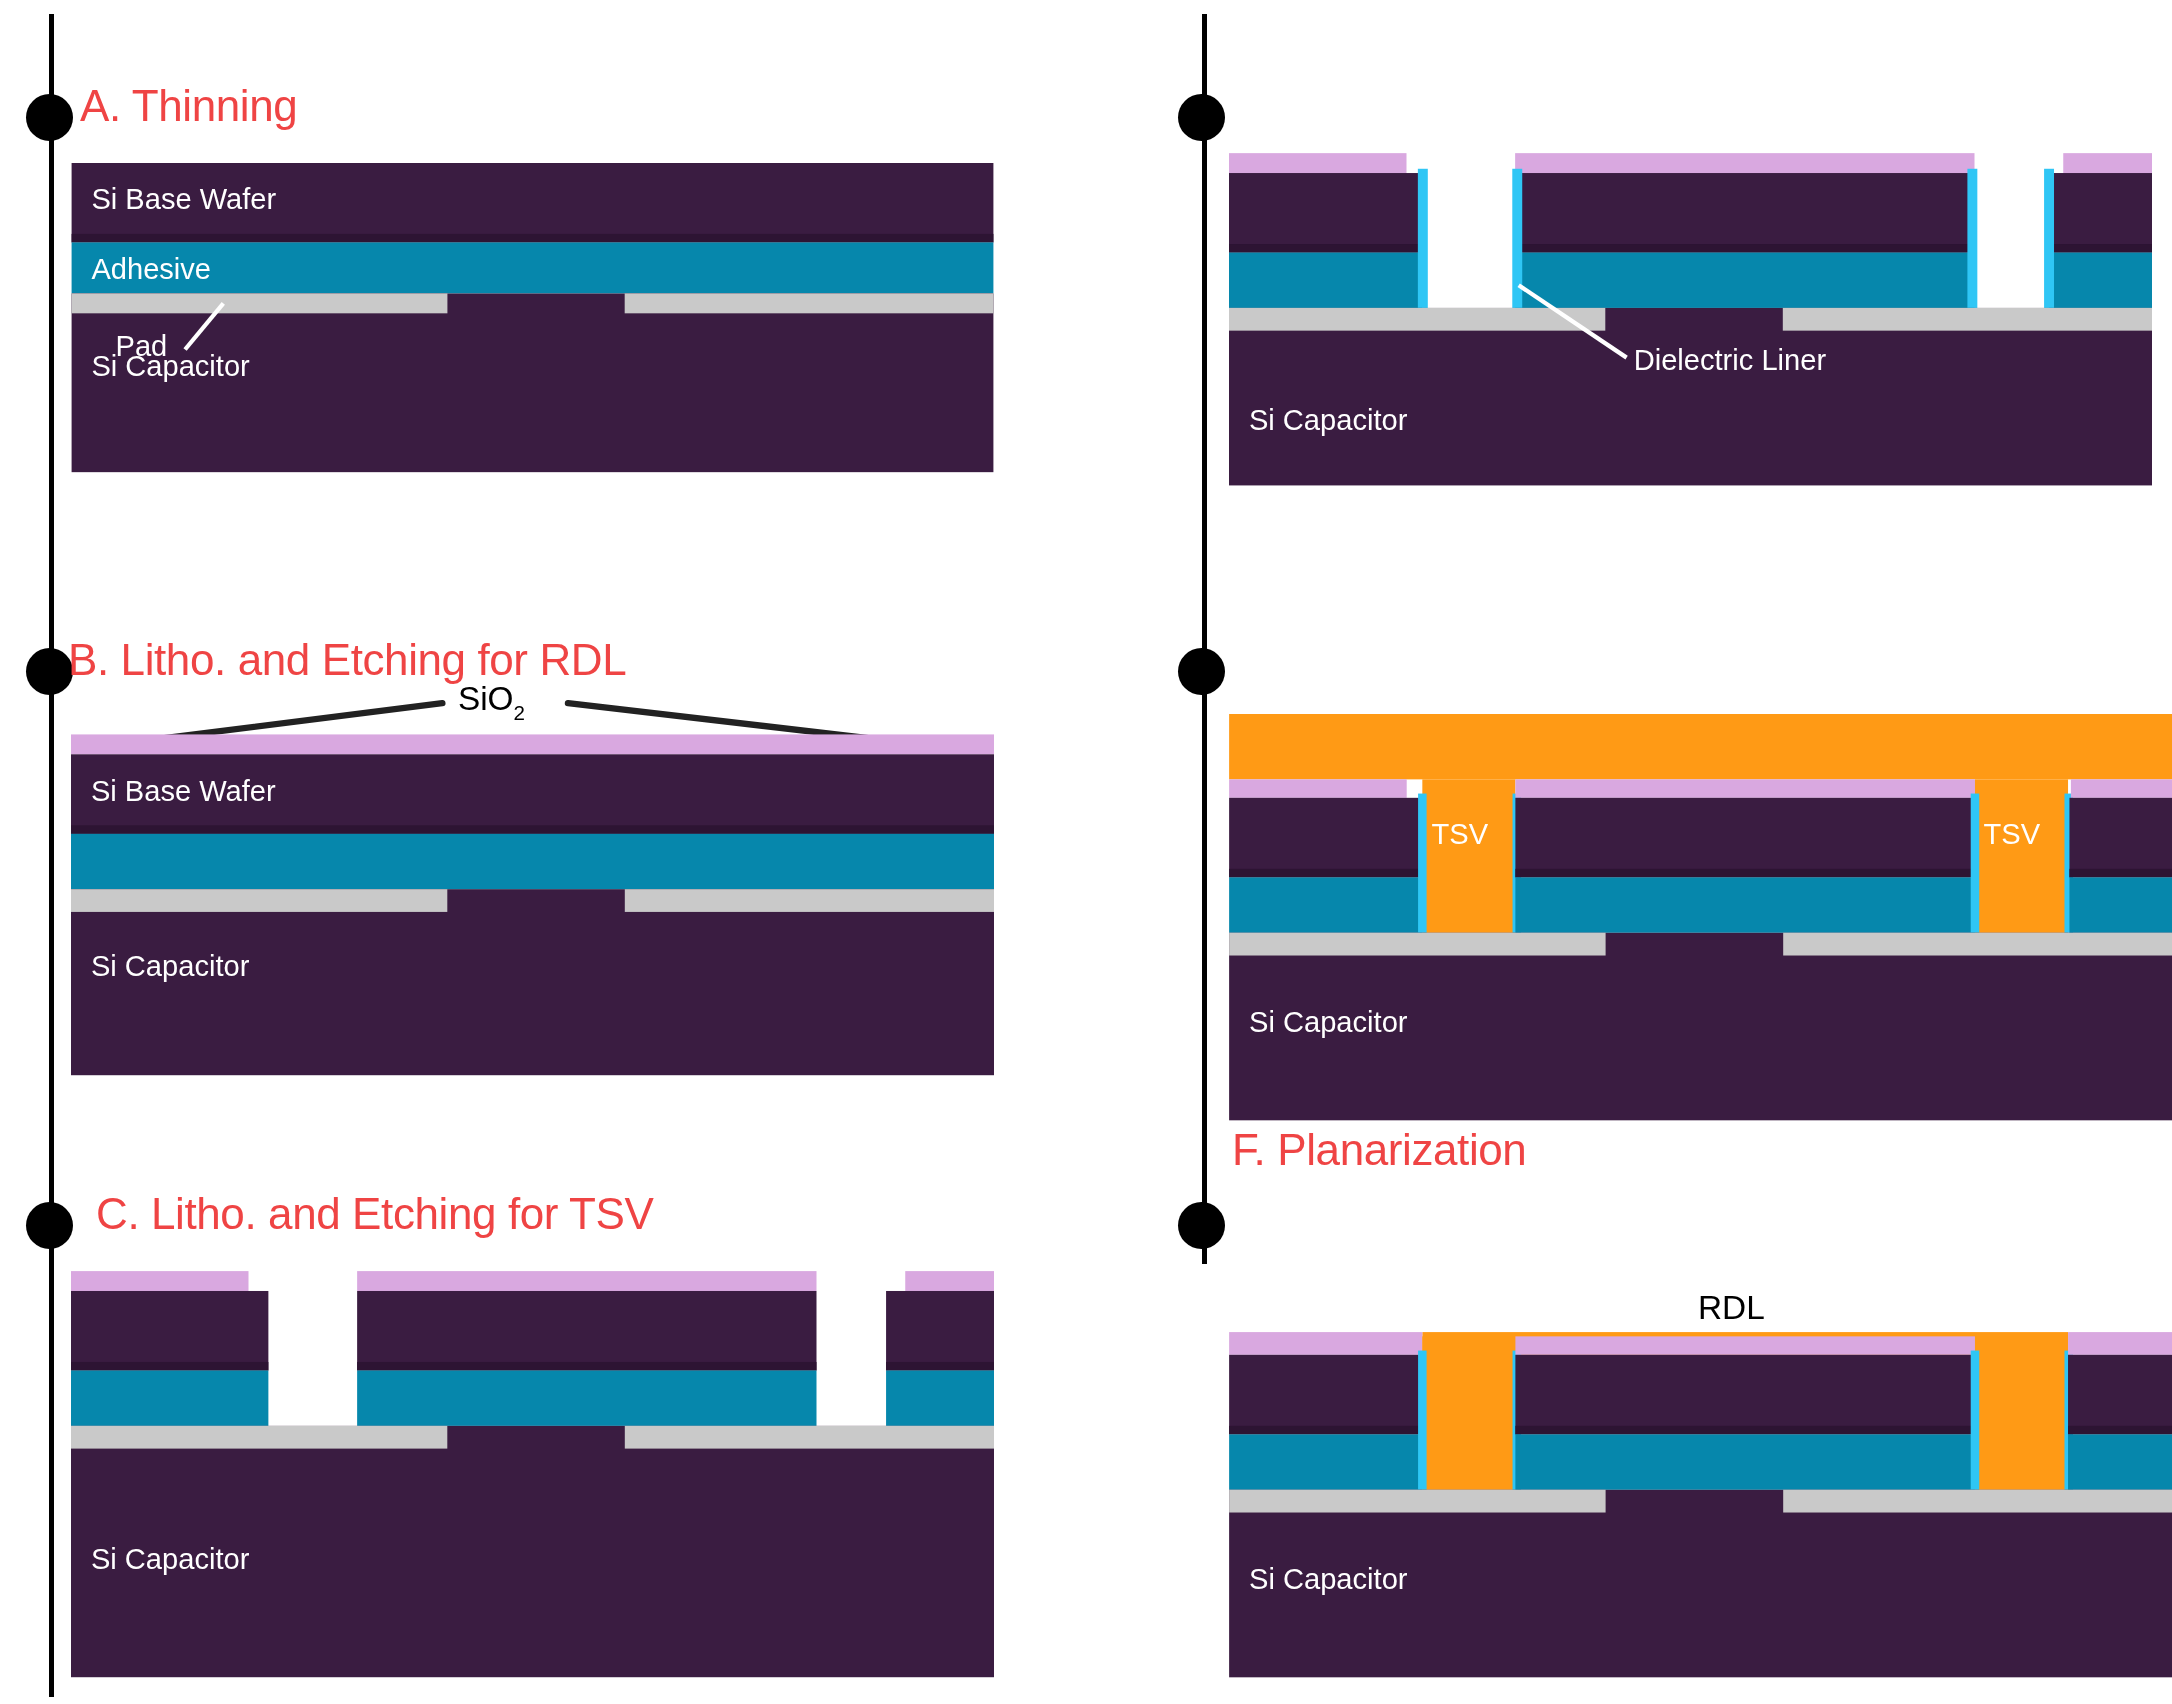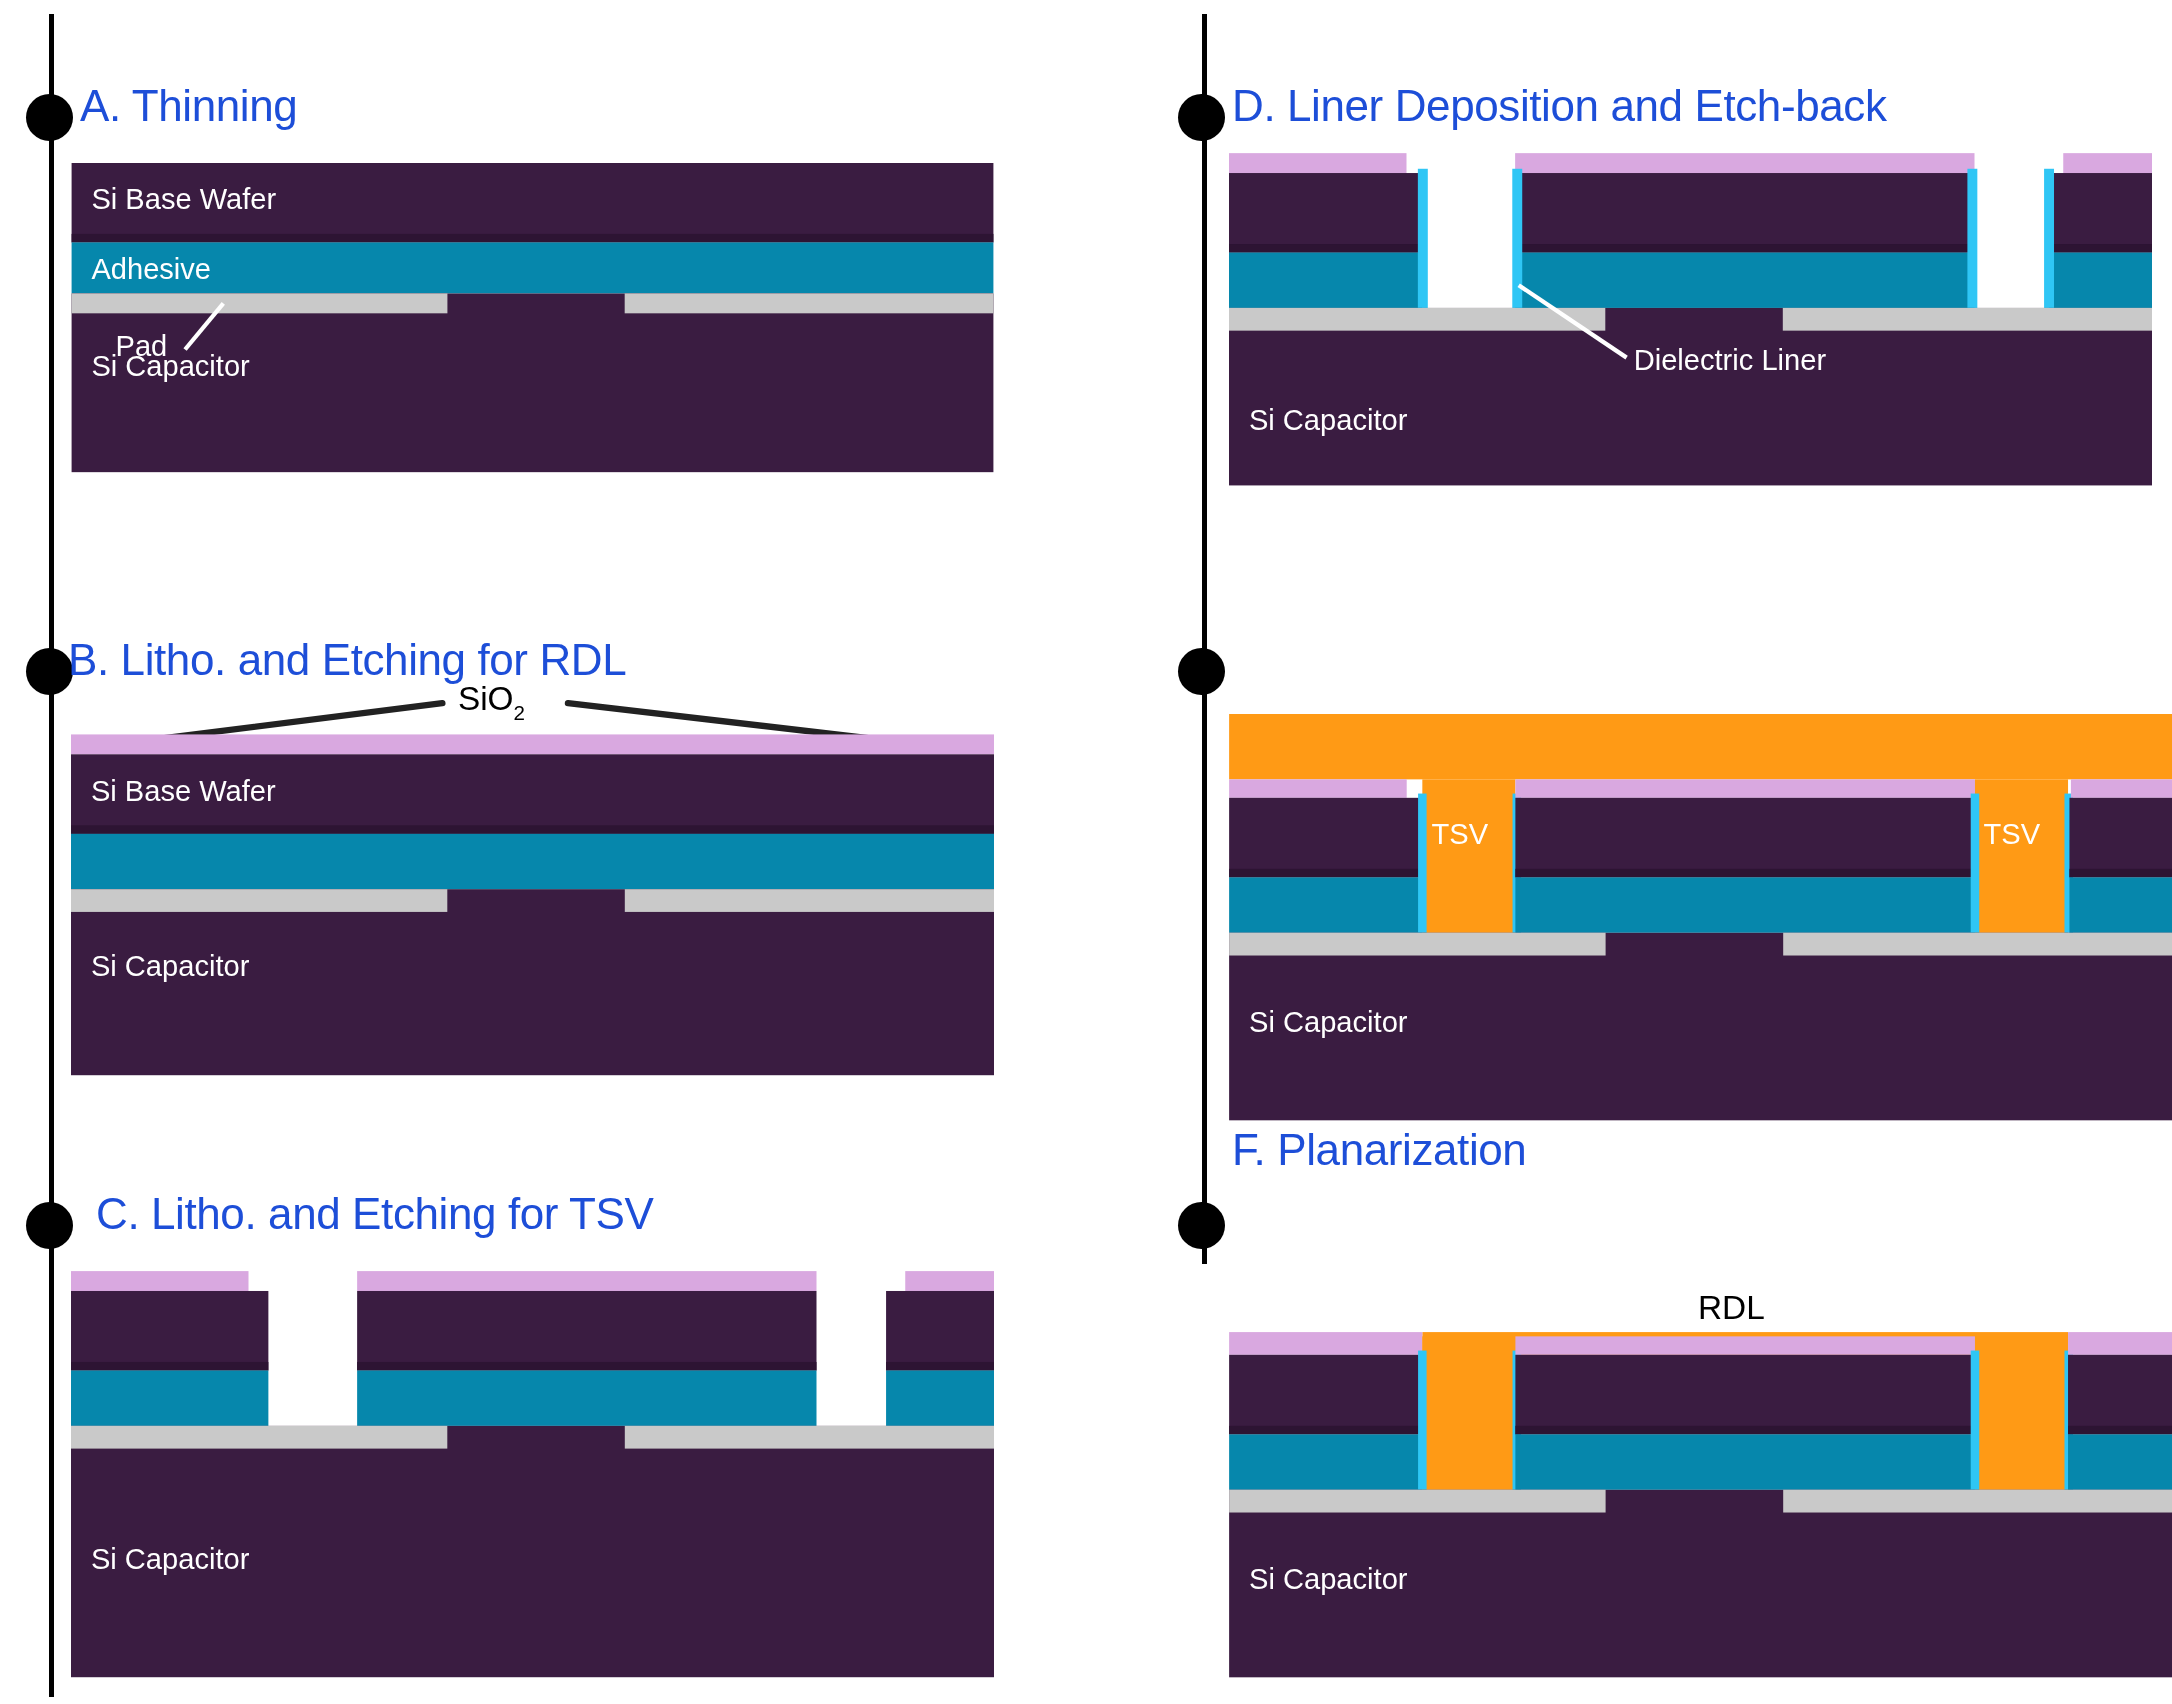--- a/index.html
+++ b/index.html
@@ -1,20 +1,20 @@
 <!DOCTYPE html>
 <html style="font-size:11.4px"><head>
 <meta charset="utf-8">
 <style>
   html,body{margin:0;padding:0;background:#ffffff;}
   body{width:2172px;height:1704px;position:relative;overflow:hidden;
        font-family:"Liberation Sans","DejaVu Sans",sans-serif;}
   .stage{position:absolute;left:0;top:0;width:2172px;height:1704px;}
   .panel{position:absolute;}
-  .ptitle{position:absolute;font-size:44px;color:#1d4ed8;white-space:nowrap;
+  .ptitle{position:absolute;font-size:44px;color:#ef4444;white-space:nowrap;
           letter-spacing:-0.4px;line-height:1;}
   .bullet{position:absolute;border-radius:50%;background:#000;}
   .vline{position:absolute;background:#000;width:5px;}
   svg{display:block;overflow:visible;}
   text{font-family:"Liberation Sans","DejaVu Sans",sans-serif;}
   .lbl{fill:#ffffff;font-size:41px;}
   .lblblk{fill:#000000;font-size:47px;}
   .lblsub{font-size:29px;}
 </style>
 </head>
@@ -108,21 +108,20 @@
         <rect x="1148" y="140" width="152" height="78" fill="#0687AC"></rect>
       </g>
 
       <rect x="0" y="218" width="1300" height="354" fill="#3A1C41"></rect>
       <rect x="0" y="218" width="530" height="32" fill="#C9C9C9"></rect>
       <rect x="780" y="218" width="520" height="32" fill="#C9C9C9"></rect>
       <text class="lbl" x="28" y="420">Si Capacitor</text>
     </svg>
   </div>
 
-  <div class="ptitle" style="left:1232px;top:84px;">D. Liner Deposition and Etch-back</div>
   <div class="panel" style="left:1229px;top:153px;">
     <svg width="923" height="334" viewBox="0 0 1300 470">
       <g>
         <rect x="0" y="0" width="250" height="28" fill="#D9A8E0"></rect>
         <rect x="0" y="28" width="272" height="112" fill="#3A1C41"></rect>
         <rect x="0" y="128" width="272" height="12" fill="#2D1433"></rect>
         <rect x="0" y="140" width="272" height="78" fill="#0687AC"></rect>
         <rect x="266" y="22" width="14" height="196" fill="#2FC6F5"></rect>
       </g>
       <g>

